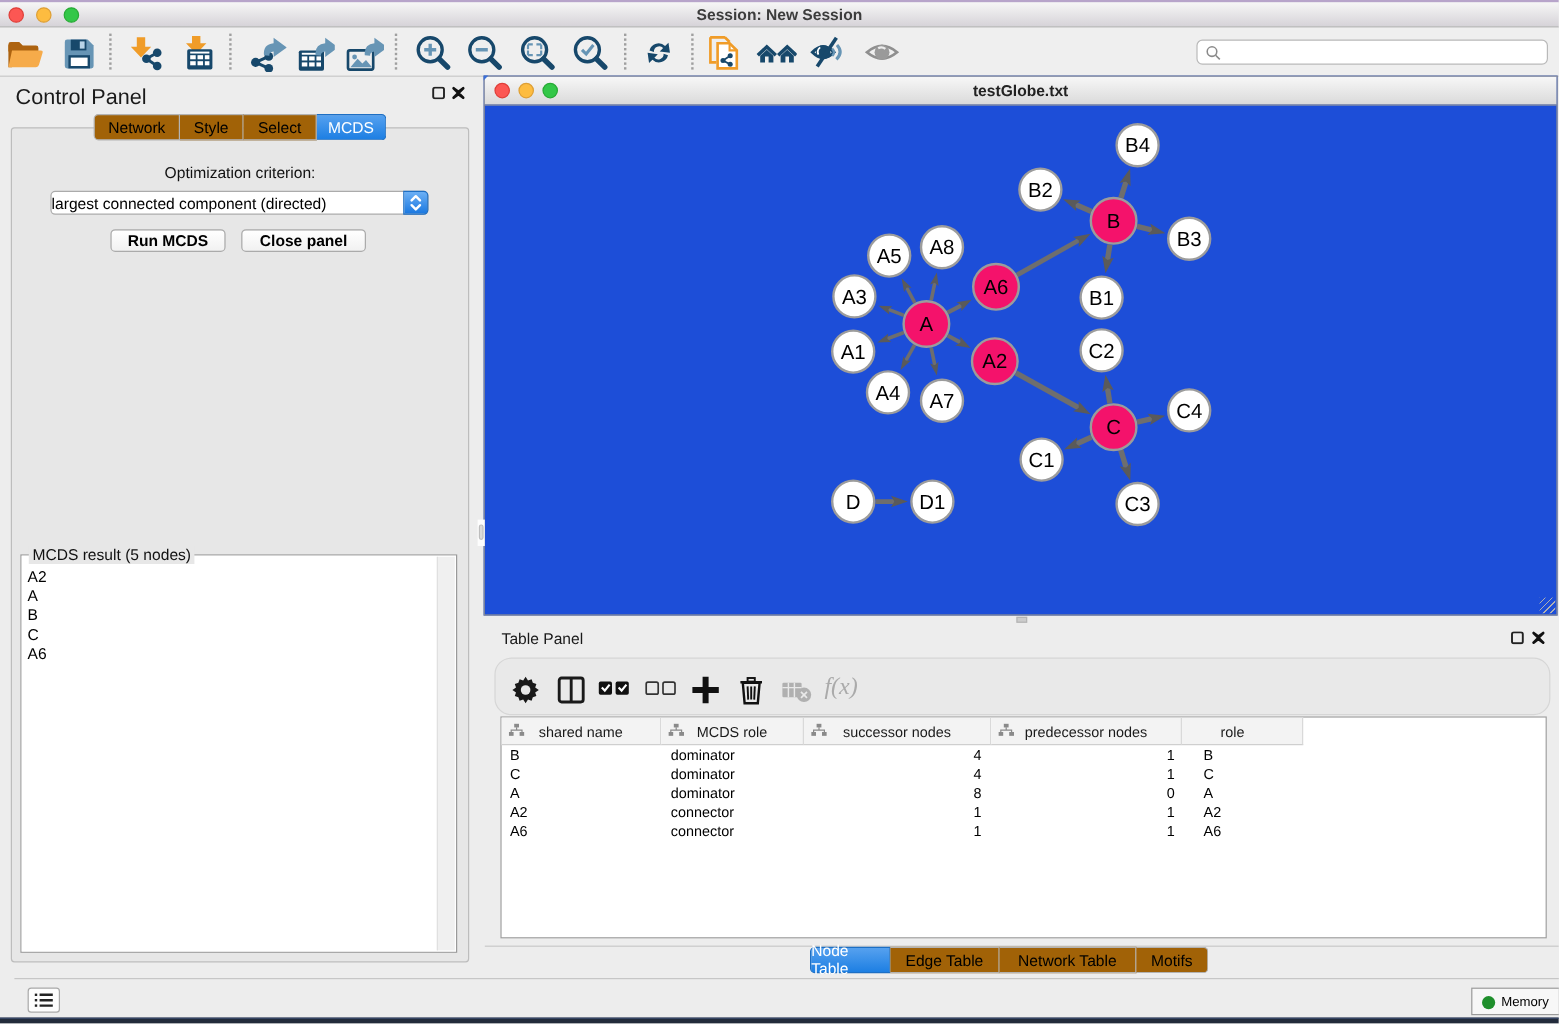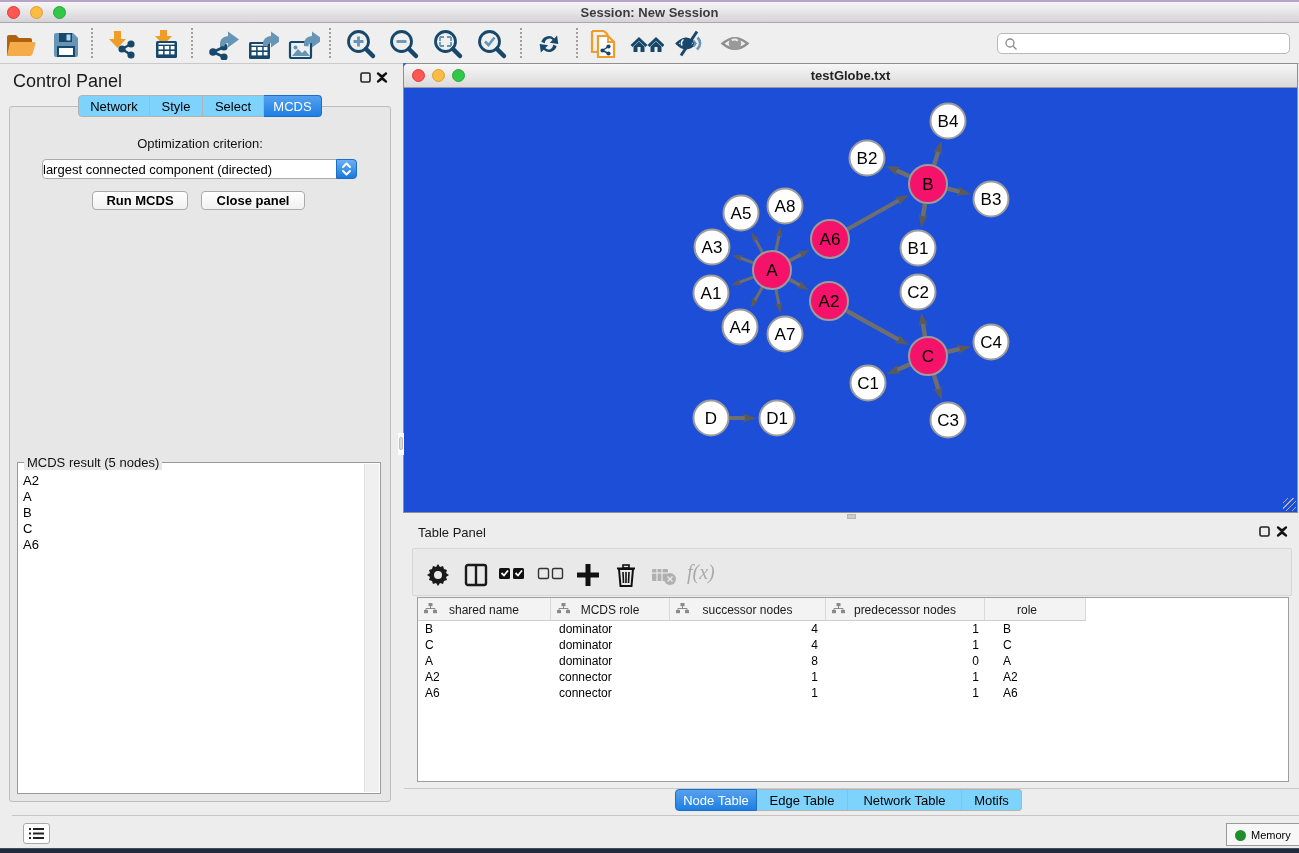--- a/index.html
+++ b/index.html
@@ -20,21 +20,21 @@
 #searchbox { position:absolute; left:997px; top:10px; width:293px; height:21px; background:#fff;
   border:1px solid #b9b9b9; border-radius:5px; }
 #searchbox svg { position:absolute; left:6px; top:3px; }
 
 
 #cp-title { left:13px; top:71px; font-size:18px; color:#1a1a1a;text-align:center; }
 .winbtn { position:absolute; top:72px; }
 #cp-content { left:9px; top:106px; width:382px; height:696px; background:#e7e7e7;
   border:1px solid #bdbdbd; border-radius:3px; }
 .tabs { position:absolute; top:95px; left:78px; height:22px; display:flex; }
-.tab { height:22px; border:1px solid #b3b3b3; border-left:none; background:#7dd3fc; font-size:13px;
+.tab { height:22px; border:1px solid #b3b3b3; border-left:none; background:#a16207; font-size:13px;
   color:#000; display:flex; align-items:center; justify-content:center; }
 .tab.first { border-left:1px solid #b3b3b3; border-radius:4px 0 0 4px; }
 .tab.sel { background:linear-gradient(#56a1ef,#1d7fe3); color:#fff; border-color:#1d6fc4; border-radius:0 4px 4px 0; }
 .tab.first.sel { border-radius:4px 0 0 4px; border-left:1px solid #1d6fc4; }
 #optlabel { left:9px; top:136px; width:382px; text-align:center; font-size:13px; color:#111; }
 #dropdown { left:42px; top:159px; width:315px; height:20px; background:#fff; border:1px solid #ababab;
   border-radius:4px; font-size:13px; }
 #dropdown .txt { position:absolute; left:0; right:20px; top:2px; }
 #dropdown .step { position:absolute; right:-1px; top:-1px; width:21px; height:20px; border-radius:0 4px 4px 0;
   background:linear-gradient(#6cb0f5,#1a78e0); border:1px solid #1d6fc4; }
@@ -55,21 +55,21 @@
 #nettitle .t2 { left:28px; background:#fdbc40; border:0.5px solid #de9f34;}
 #nettitle .t3 { left:48px; background:#33c748; border:0.5px solid #27aa35;}
 #nettitle .title { position:absolute; width:100%; text-align:center; top:4px; font-size:13px; font-weight:700; color:#222; }
 #graphsvg { position:absolute; left:0; top:24px; }
 #resizegrip { position:absolute; right:1px; bottom:1px; width:13px; height:13px;
   background:repeating-linear-gradient(135deg, transparent 0 3px, #b0b0b0 3px 4px); }
 
 
 #tp-title { left:418px; top:525px; font-size:13px; color:#1a1a1a; }
 #tbl-toolbar { left:412px; top:548px; width:880px; height:48px; background:#e9e9e9;
-  border:1px solid #d6d6d6; border-radius:2px; }
+  border:1px solid #d6d6d6; border-radius:14px; }
 #tablebox { left:417px; top:597px; width:872px; height:185px; background:#fff; border:1px solid #9e9e9e; }
 .hcell { position:absolute; top:0; height:23px; padding-top:5px; background:#f3f3f3; border-right:1px solid #d9d9d9;
   border-bottom:1px solid #cfcfcf; font-size:12px; color:#1a1a1a; text-align:center; }
 .trow { position:absolute; font-size:12px; color:#000; height:16px; }
 .tabs2 { position:absolute; top:789px; left:675px; height:22px; display:flex; }
 #tabline { left:404px; top:788px; width:895px; height:1px; background:#c9c9c9; }
 
 
 #statusbar { left:12px; top:815px; width:1299px; height:33px; background:#ededed; border-top:1px solid #c6c6c6; }
 #listbtn { position:absolute; left:11px; top:7px; width:27px; height:21px; background:#fdfdfd;
@@ -463,21 +463,21 @@
 <div class="trow" style="left:408px; top:72px; width:153px; text-align:right;">1</div>
 <div class="trow" style="left:585px; top:72px;">A2</div>
 <div class="trow" style="left:7px; top:88px;">A6</div>
 <div class="trow" style="left:141px; top:88px;">connector</div>
 <div class="trow" style="left:252px; top:88px; width:148px; text-align:right;">1</div>
 <div class="trow" style="left:408px; top:88px; width:153px; text-align:right;">1</div>
 <div class="trow" style="left:585px; top:88px;">A6</div>
   </div>
 <div class="abs" id="tabline"></div>
 <div class="tabs2">
-  <div class="tab first sel" style="width:82px">Node Table</div>
+  <div class="tab first sel" style="width:67px">Node Table</div>
   <div class="tab" style="width:91px">Edge Table</div>
   <div class="tab" style="width:114px">Network Table</div>
   <div class="tab" style="width:60px; border-radius:0 4px 4px 0">Motifs</div>
 </div>
 
 <div class="abs" id="statusbar">
   <div id="listbtn"><svg width="25" height="19" viewBox="0 0 25 19">
         <g stroke="#222" stroke-width="2">
           <line x1="9" y1="5" x2="20" y2="5"></line>
           <line x1="9" y1="9.5" x2="20" y2="9.5"></line>

